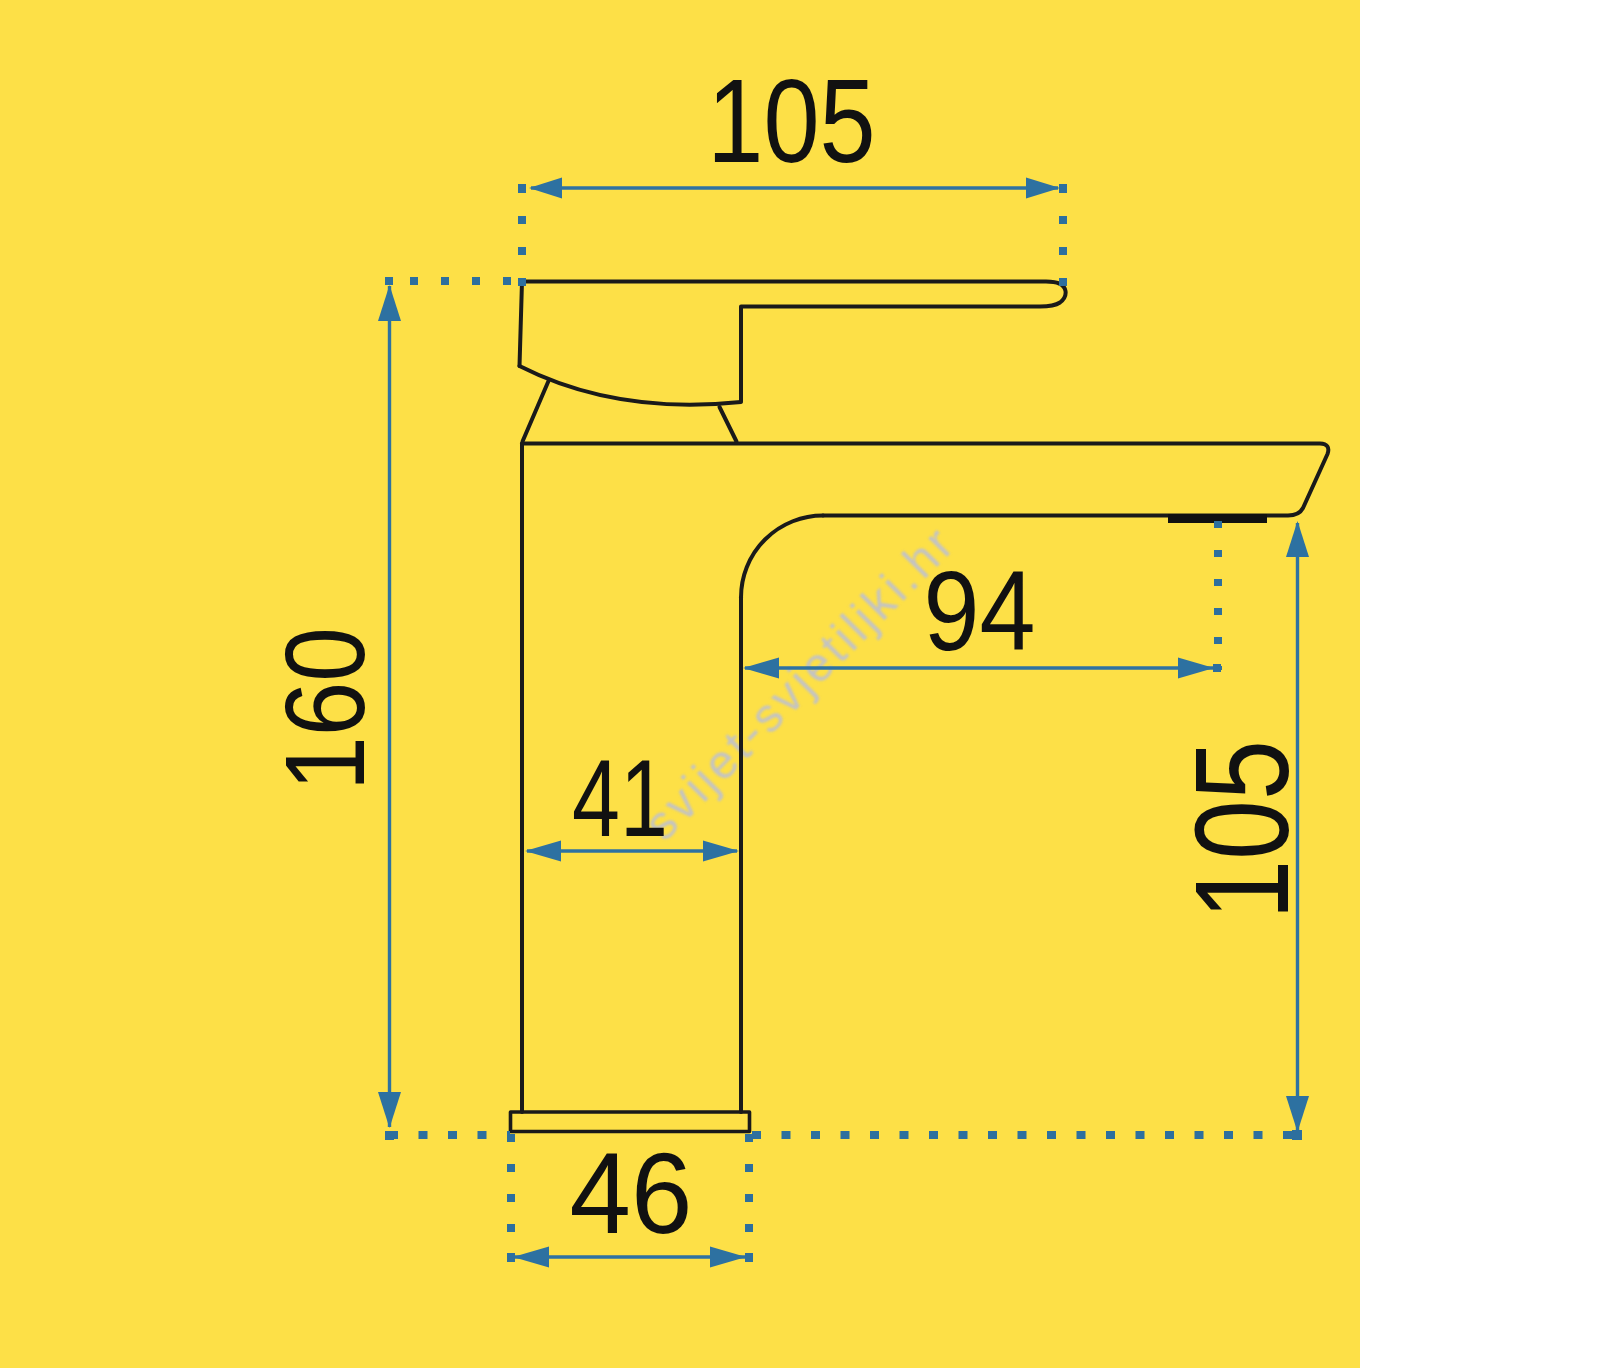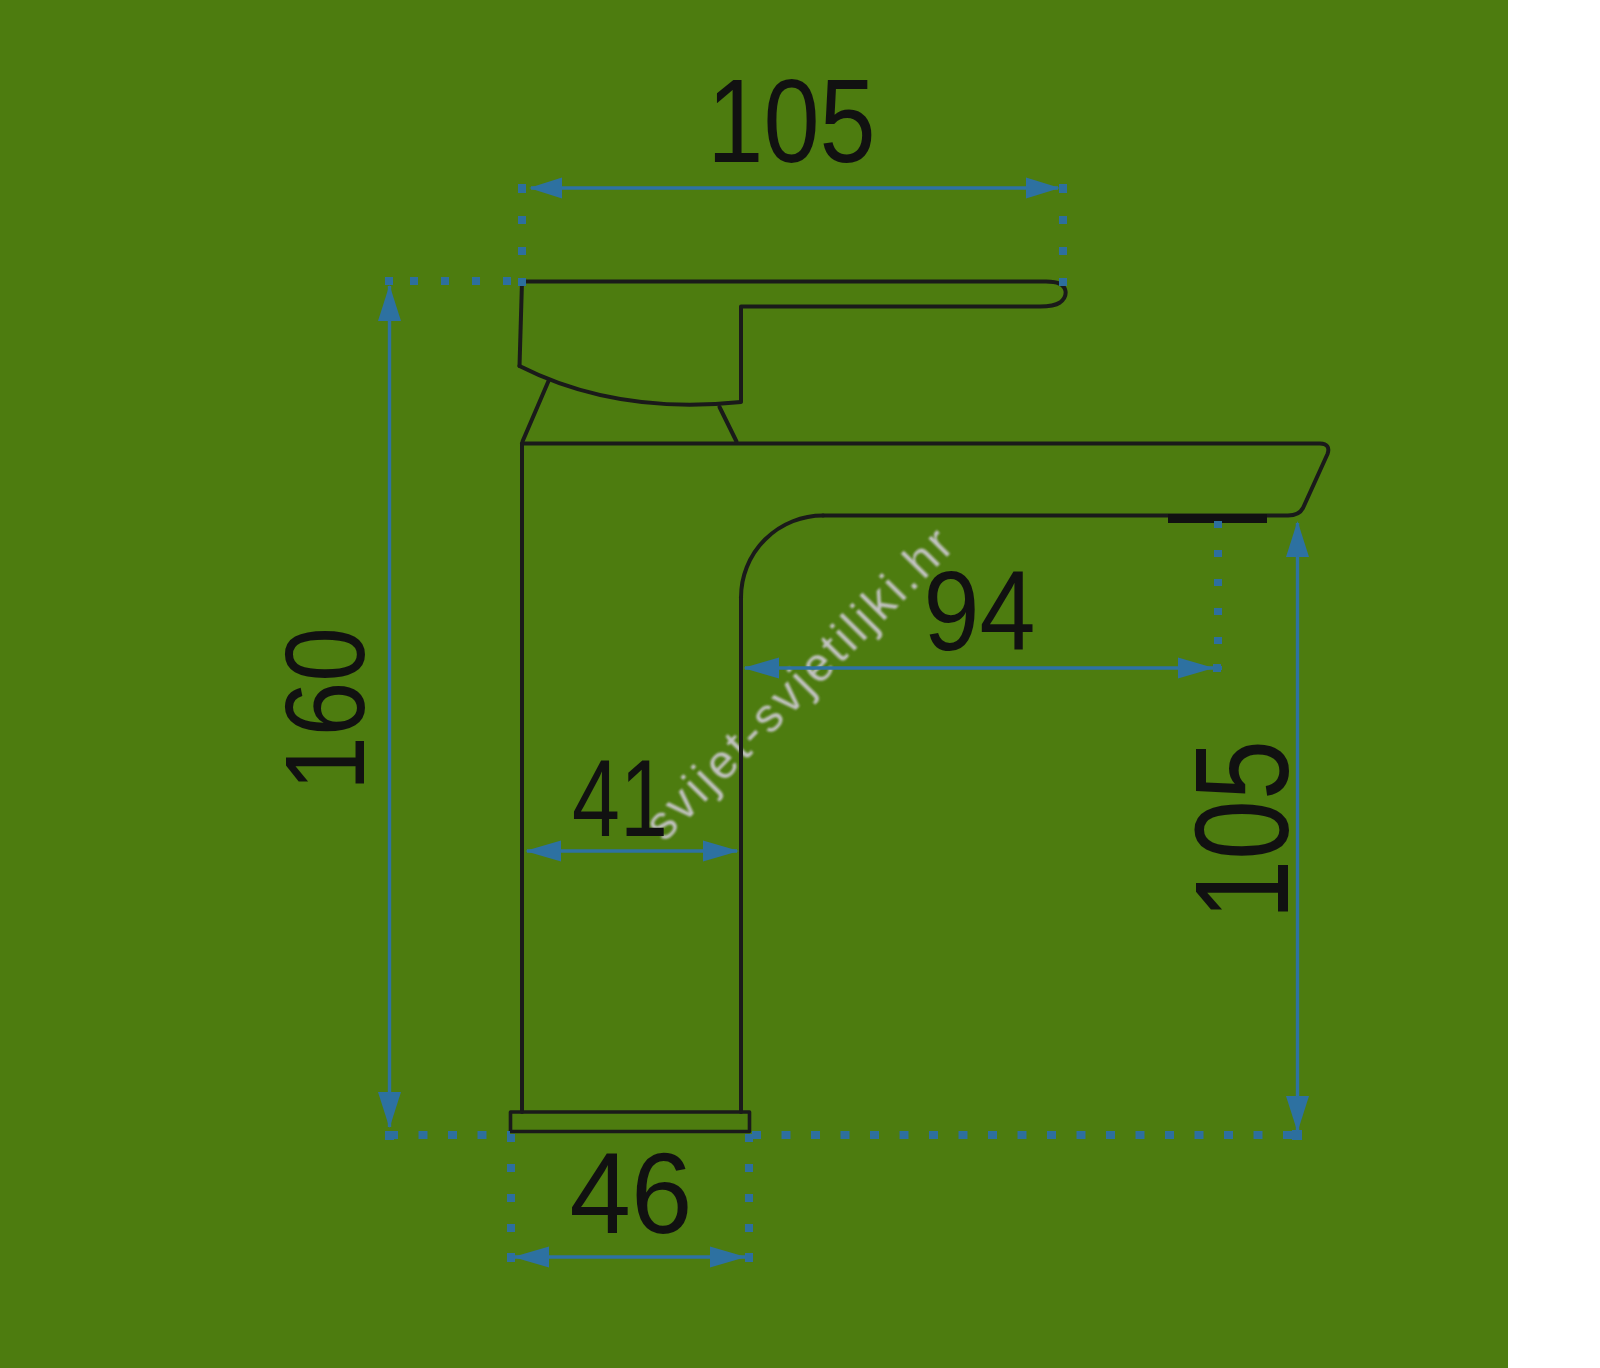--- a/index.html
+++ b/index.html
@@ -1,16 +1,16 @@
 <!DOCTYPE html>
 <html><head>
 <meta charset="utf-8">
 <style>
   html,body{margin:0;padding:0;background:#fff;}
-  .stage{width:1508px;height:1368px;position:relative;overflow:hidden;background:#4d7c0f;}
+  .stage{width:1360px;height:1368px;position:relative;overflow:hidden;background:#fde047;}
   text{font-family:"Liberation Sans", sans-serif;}
 </style>
 </head>
 <body>
 <div class="stage">
 <svg width="1600" height="1368" viewBox="0 0 1600 1368" xmlns="http://www.w3.org/2000/svg" style="filter:blur(0.55px)">
 
   <g transform="translate(800,683) rotate(-45.4)" filter="url(#soft)">
     <text x="0" y="16" text-anchor="middle" font-size="48" letter-spacing="3.6" fill="#c3c3c3">svijet-svjetiljki.hr</text>
   </g>

